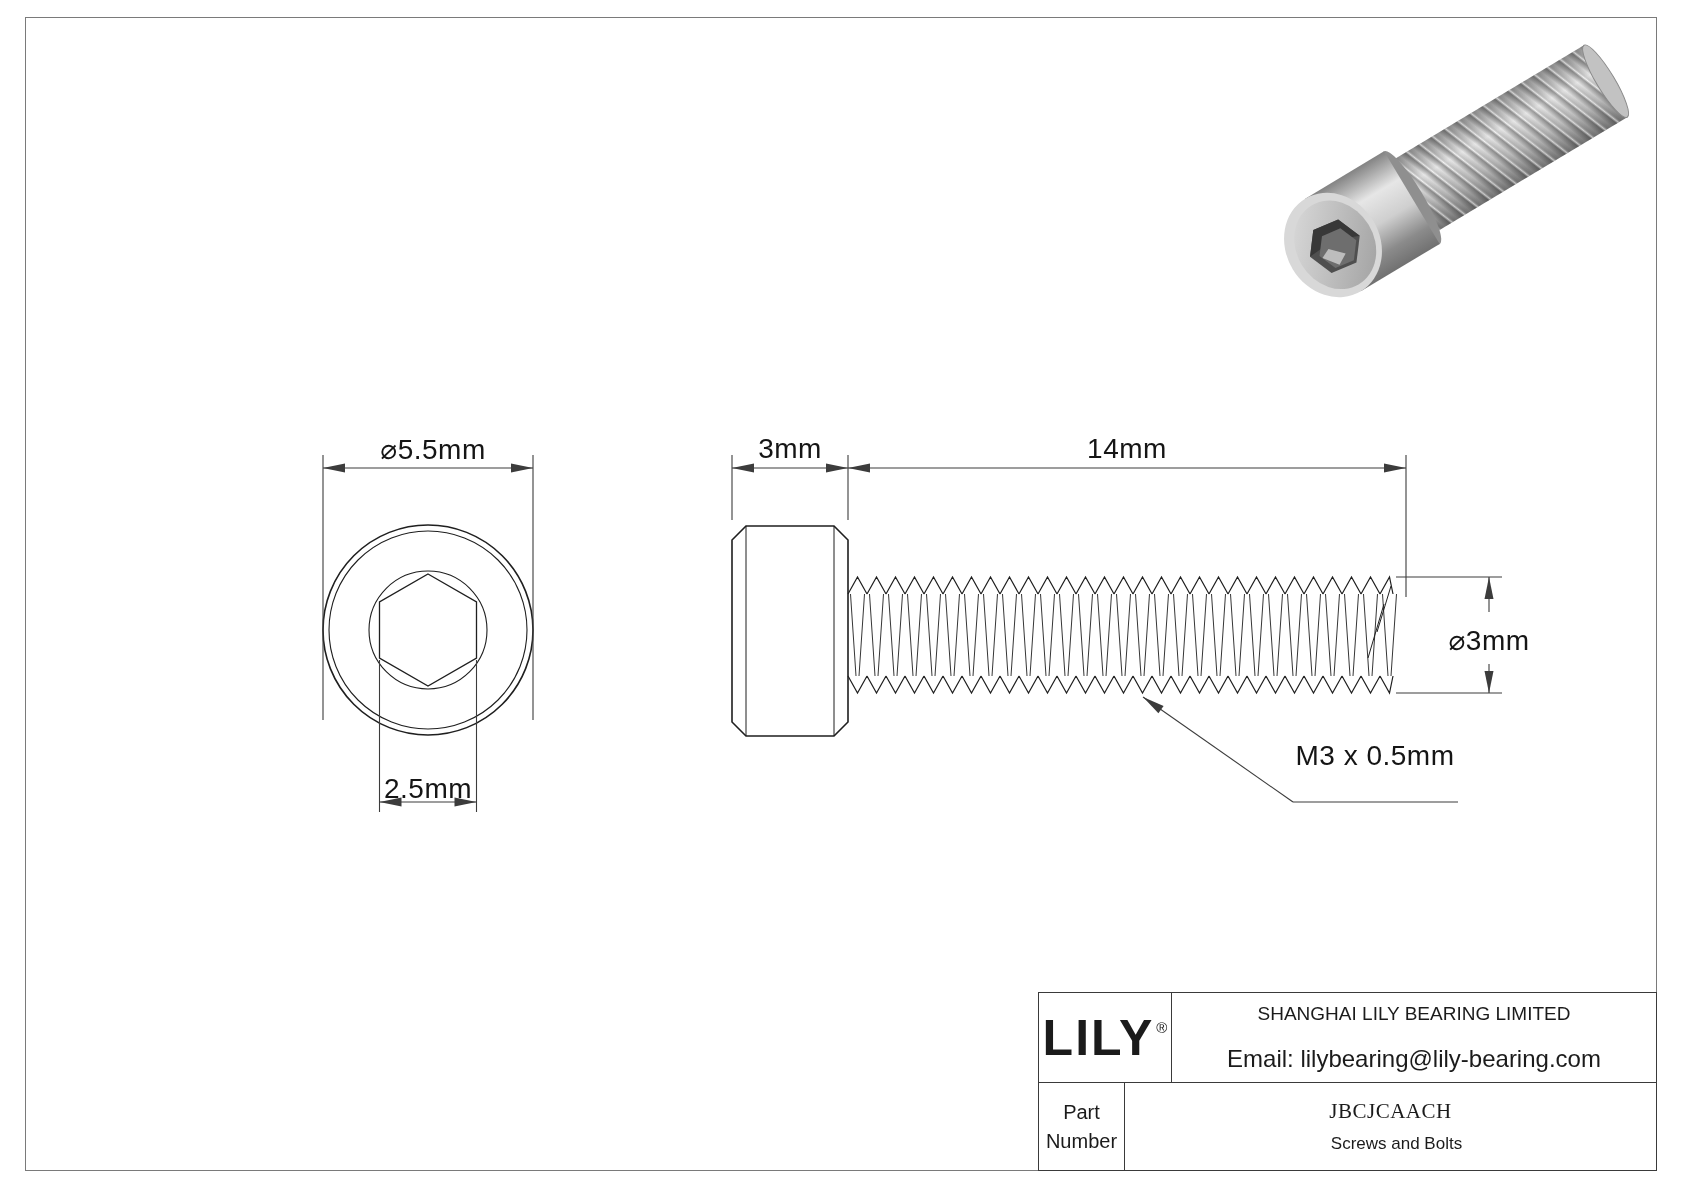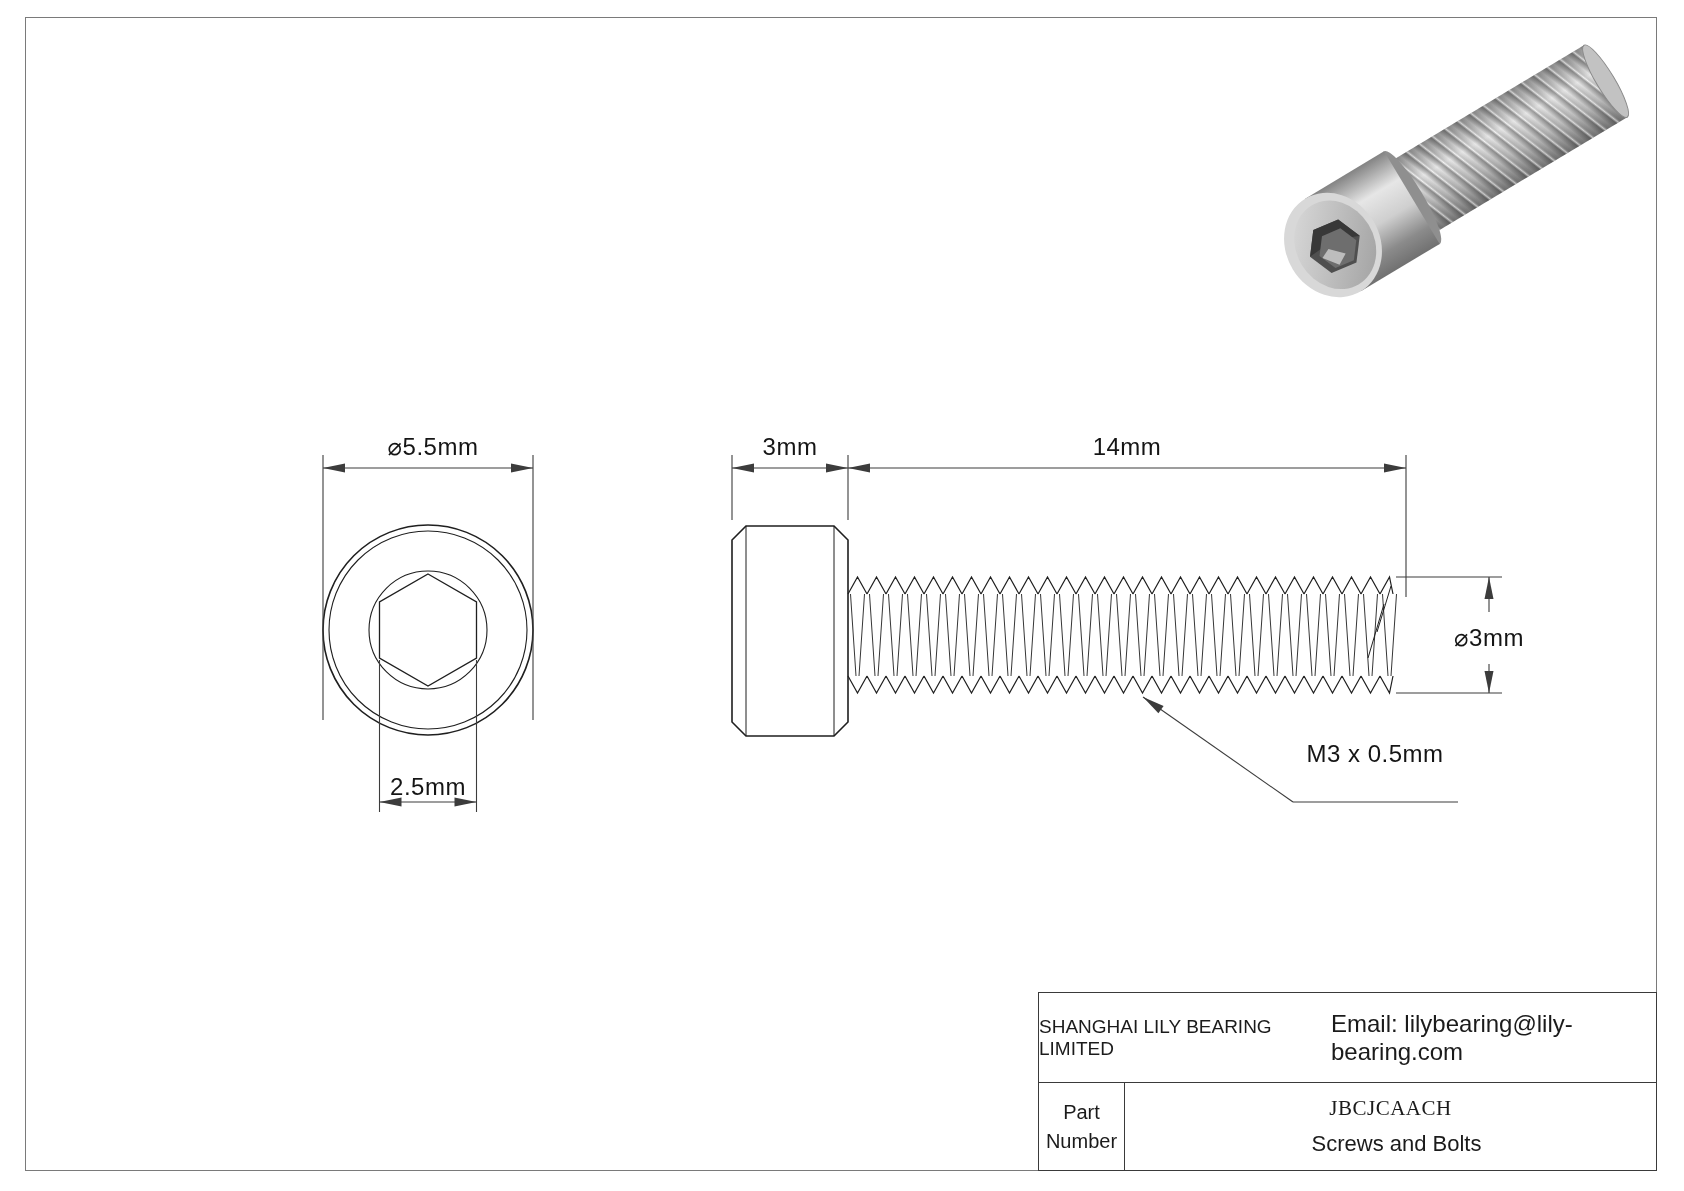--- a/index.html
+++ b/index.html
@@ -8,47 +8,47 @@
     font-family:"Liberation Sans","DejaVu Sans",sans-serif;
     -webkit-font-smoothing:antialiased;
   }
   .page-border{
     position:absolute;left:25px;top:17px;width:1632px;height:1154px;
     border:1.5px solid #7a7a7a;box-sizing:border-box;
   }
   svg{position:absolute;left:0;top:0;}
   .dim-label{
     position:absolute;transform:translateX(-50%);
-    font-size:24px;color:#151515;white-space:nowrap;letter-spacing:0.5px;
+    font-size:28px;color:#151515;white-space:nowrap;letter-spacing:0.5px;
   }
   
   .title-block{
     position:absolute;left:1038px;top:992px;width:619px;height:179px;
     box-sizing:border-box;border:1.5px solid #3a3a3a;color:#1b1b1b;
     display:flex;flex-direction:column;background:#fff;
   }
   .tb-row1{flex:0 0 90px;display:flex;border-bottom:1.5px solid #3a3a3a;box-sizing:border-box;}
   .tb-row2{flex:1;display:flex;text-align:right;}
   .tb-logo-cell{
     flex:0 0 133px;border-right:1.5px solid #3a3a3a;box-sizing:border-box;
     display:flex;align-items:center;justify-content:center;
   }
   .tb-logo{font-size:50px;font-weight:bold;letter-spacing:2px;line-height:1;position:relative;}
   .tb-reg{font-size:15px;font-weight:normal;position:relative;top:-22px;left:2px;}
-  .tb-company-cell{flex:1;display:flex;flex-direction:row;align-items:center;justify-content:center;gap:20px;}
+  .tb-company-cell{flex:1;display:flex;flex-direction:column;align-items:center;justify-content:center;gap:20px;}
   .tb-company-name{font-size:19px;}
   .tb-company-email{font-size:24px;}
   .tb-partlabel-cell{
     flex:0 0 86px;border-right:1.5px solid #3a3a3a;box-sizing:border-box;
     display:flex;flex-direction:column;align-items:center;justify-content:center;
     font-size:20px;line-height:1.45;
   }
   .tb-partvalue-cell{flex:1;display:flex;flex-direction:column;align-items:center;justify-content:center;gap:10px;}
   .tb-part-number{font-size:21px;letter-spacing:0.5px;font-family:Liberation Serif, serif;}
-  .tb-part-category{font-size:22px;margin-left:12px;}
+  .tb-part-category{font-size:17px;margin-left:12px;}
 </style>
 </head>
 <body>
 
 <div class="page-border"></div>
 
 <svg width="1684" height="1191" viewBox="0 0 1684 1191">
 
   <g fill="none">
     <circle cx="428" cy="630" r="105" stroke="#1f1f1f" stroke-width="1.6"></circle>
@@ -166,20 +166,23 @@
 
 <div class="dim-label" style="left:433px;top:433px;">⌀5.5mm</div>
 <div class="dim-label" style="left:428px;top:773px;">2.5mm</div>
 <div class="dim-label" style="left:790px;top:433px;">3mm</div>
 <div class="dim-label" style="left:1127px;top:433px;">14mm</div>
 <div class="dim-label" style="left:1489px;top:624px;">⌀3mm</div>
 <div class="dim-label" style="left:1375px;top:740px;">M3 x 0.5mm</div>
 
 <div class="title-block">
   <div class="tb-row1">
+    <div class="tb-logo-cell">
+      <div class="tb-logo"><span>LILY</span><span class="tb-reg">®</span></div>
+    </div>
     <div class="tb-company-cell">
       <div class="tb-company-name">SHANGHAI LILY BEARING LIMITED</div>
       <div class="tb-company-email">Email: lilybearing@lily-bearing.com</div>
     </div>
   </div>
   <div class="tb-row2">
     <div class="tb-partlabel-cell">
       <div>Part</div>
       <div>Number</div>
     </div>

